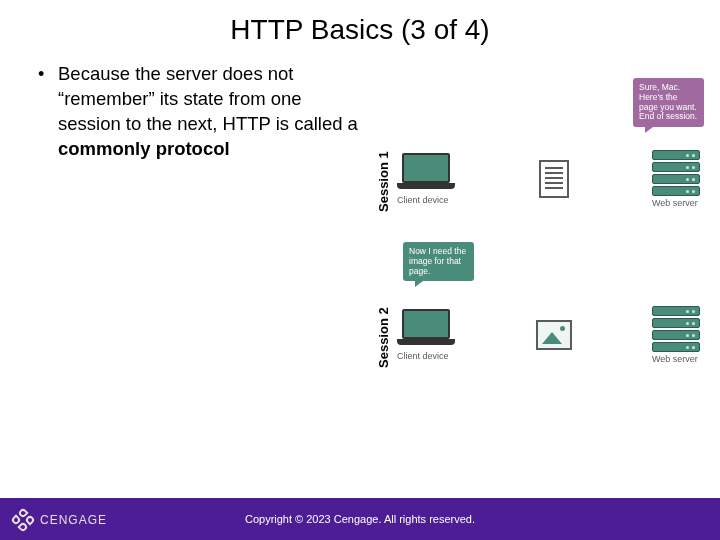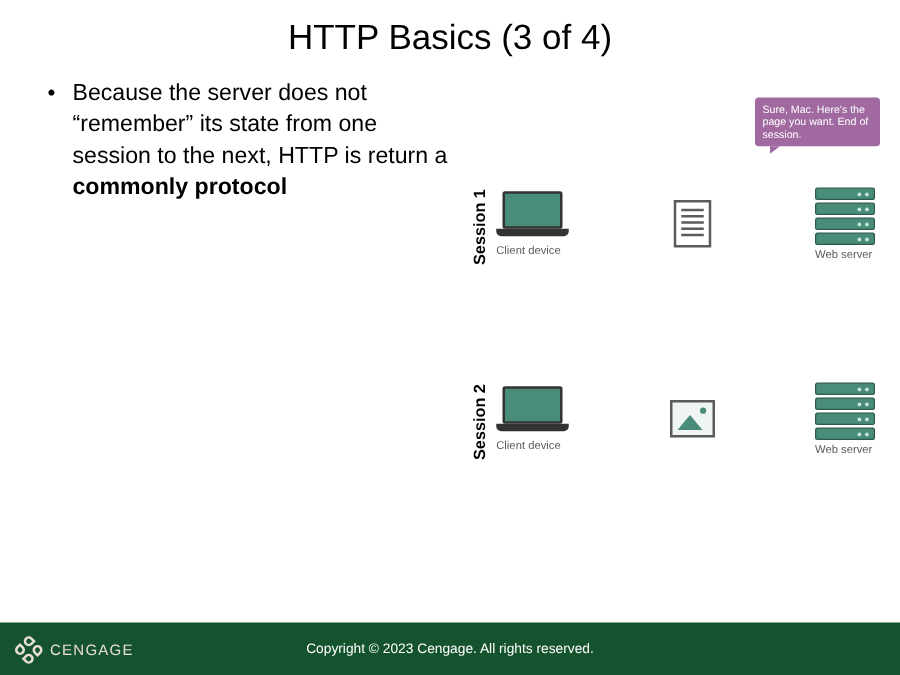--- a/index.html
+++ b/index.html
@@ -166,21 +166,21 @@
     border-radius: 50%;
   }
   .bubble {
     position: absolute;
     background: #4a8c7a;
     color: #fff;
     font-size: 8.5px;
     line-height: 1.15;
     padding: 5px 6px;
     border-radius: 3px;
-    width: 100px;
+    width: 71px;
   }
   .bubble.purple { background: #a06aa0; }
   .bubble::after {
     content: "";
     position: absolute;
     width: 0; height: 0;
   }
   .bubble.tail-bl::after {
     left: 12px; bottom: -6px;
     border-left: 0 solid transparent;
@@ -194,21 +194,21 @@
     gap: 16px;
     position: relative;
     flex: 1;
     padding-top: 28px;
   }
   .mid { flex: 1; display:flex; justify-content:center; }
   .footer {
     position: absolute;
     bottom: 0; left: 0; right: 0;
     height: 42px;
-    background: #14532d;
+    background: #4c1d95;
     display: flex;
     align-items: center;
     justify-content: center;
   }
   .footer-text {
     color: #fff;
     font-size: 11px;
   }
   .logo {
     position: absolute;
@@ -242,21 +242,21 @@
 </style>
 </head>
 <body>
 
 <h1 class="slide-title">HTTP Basics (3 of 4)</h1>
 
 <div class="content">
   <div class="text-col">
     <ul>
       <li>
-        <span>Because the server does not “remember” its state from one session to the next, HTTP is return a </span><span class="bold">commonly protocol</span><span></span>
+        <span>Because the server does not “remember” its state from one session to the next, HTTP is called a </span><span class="bold">commonly protocol</span><span></span>
       </li>
     </ul>
   </div>
 
   <div class="diagram">
 
     <div class="session-row">
       <div class="session-label">Session 1</div>
       <div class="row-content">
         <div class="bubble purple tail-bl" style="right:-4px; top:-44px;">Sure, Mac. Here's the page you want. End of session.</div>
@@ -281,20 +281,21 @@
               <div class="unit"></div>
           </div>
           <div class="device-caption">Web server</div>
         </div>
       </div>
     </div>
 
     <div class="session-row" style="margin-top:36px;">
       <div class="session-label">Session 2</div>
       <div class="row-content">
+        <div class="bubble tail-bl" style="left:6px; top:-36px;">Now I need the image for that page.</div>
 
         <div class="device-group">
           <div class="laptop">
             <div class="screen"></div>
               <div class="base"></div>
           </div>
           <div class="device-caption">Client device</div>
         </div>
 
         <div class="mid">

